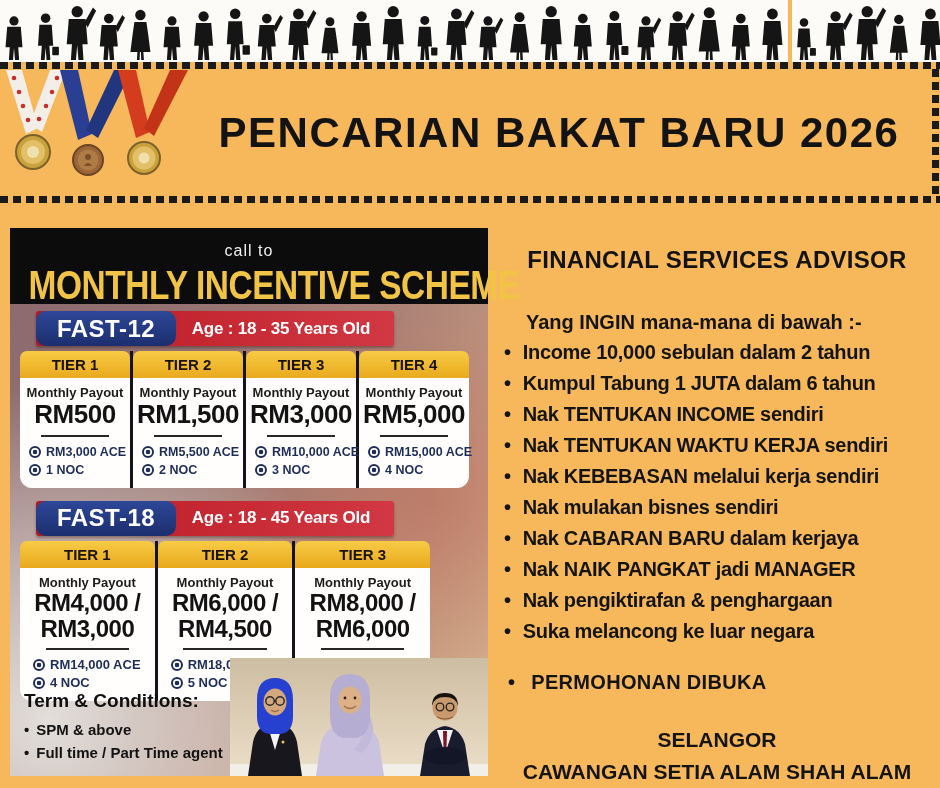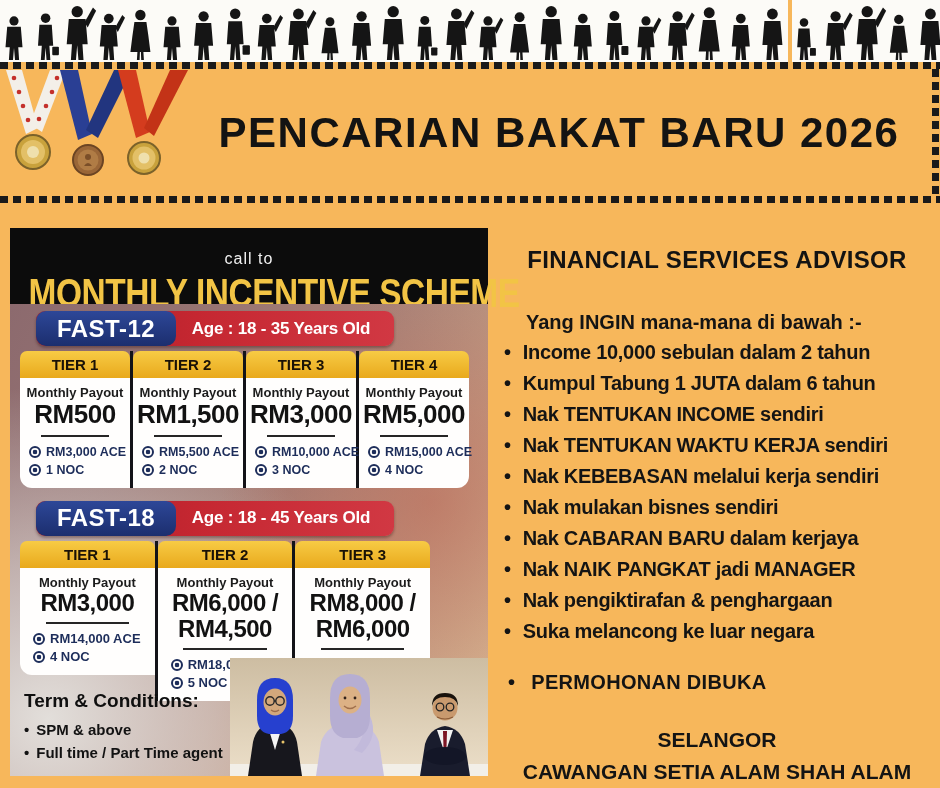--- a/index.html
+++ b/index.html
@@ -20,33 +20,33 @@
   #dash-mid{top:196px}
   .dash-v{position:absolute;right:1px;top:69px;width:7px;height:127px;
     background:repeating-linear-gradient(180deg,#1a1a1a 0 8px,transparent 8px 13px);}
   
   .medals{position:absolute;left:2px;top:70px;width:190px;height:126px;}
   .page-title{position:absolute;left:185px;top:70px;width:748px;height:126px;
     display:flex;align-items:center;justify-content:center;
     font-size:42px;font-weight:800;letter-spacing:1.5px;color:#131313;white-space:nowrap;}
   
   .poster{position:absolute;left:10px;top:228px;width:478px;height:548px;}
-  .poster-header{height:76px;background:#0c0c0c;text-align:center;padding-top:21px;box-sizing:border-box;}
+  .poster-header{height:76px;background:#0c0c0c;text-align:center;padding-top:13px;box-sizing:border-box;}
   .kicker{font-size:16px;color:#f1f1f1;letter-spacing:1px;line-height:20px;}
   .poster-title{display:inline-block;font-size:36px;font-weight:800;color:#F2C445;
     letter-spacing:-0.5px;transform:scaleX(.93) scaleY(1.12);transform-origin:center top;
     white-space:nowrap;line-height:44px;}
   .poster-body{position:relative;height:472px;overflow:hidden;
     background:
       radial-gradient(circle at 88% 42%, rgba(186,84,70,0.40), transparent 42%),
       radial-gradient(circle at 8% 88%, rgba(230,228,224,0.95), rgba(230,228,224,0.55) 26%, transparent 55%),
       linear-gradient(118deg,#8c6a6e 0%,#977472 28%,#a98177 52%,#c29a82 74%,#dcbc96 100%);}
   .f-section{position:relative;padding-top:7px;}
   .banner{position:relative;margin-left:26px;width:358px;height:35px;}
-  .banner-red{position:absolute;inset:0;border-radius:9px;
+  .banner-red{position:absolute;inset:0;border-radius:3px;
     background:linear-gradient(90deg,#a81c26,#c52731 45%,#d13843);
     display:flex;align-items:center;justify-content:center;
     padding-left:132px;color:#fff;font-weight:800;font-size:17px;letter-spacing:-0.2px;
     box-shadow:0 2px 3px rgba(40,10,10,.35);}
   .banner-blue{position:absolute;left:0;top:0;bottom:0;width:140px;border-radius:10px;
     background:linear-gradient(180deg,#2d4798,#1c2e6e);
     display:flex;align-items:center;justify-content:center;
     color:#fff;font-weight:800;font-size:24px;letter-spacing:0.5px;}
   .tier-table{display:flex;margin:5px 19px 0 10px;}
   .f18 .tier-table{margin-right:58px;}
@@ -267,20 +267,21 @@
     <div class="f-section f18" style="padding-top:13px;">
       <div class="banner">
         <div class="banner-red">Age : 18 - 45 Years Old</div>
         <div class="banner-blue">FAST-18</div>
       </div>
       <div class="tier-table">
         <div class="tier-col">
           <div class="tier-head">TIER 1</div>
           <div class="tier-card">
             <div class="payout-label">Monthly Payout</div>
+            <div class="payout">RM4,000 /</div>
             <div class="payout2">RM3,000</div>
             <div class="divider"></div>
             <div class="goal">
                 <span class="target-icon"></span>
                 <span>RM14,000 ACE</span>
               </div>
             <div class="goal">
                 <span class="target-icon"></span>
                 <span>4 NOC</span>
               </div>

